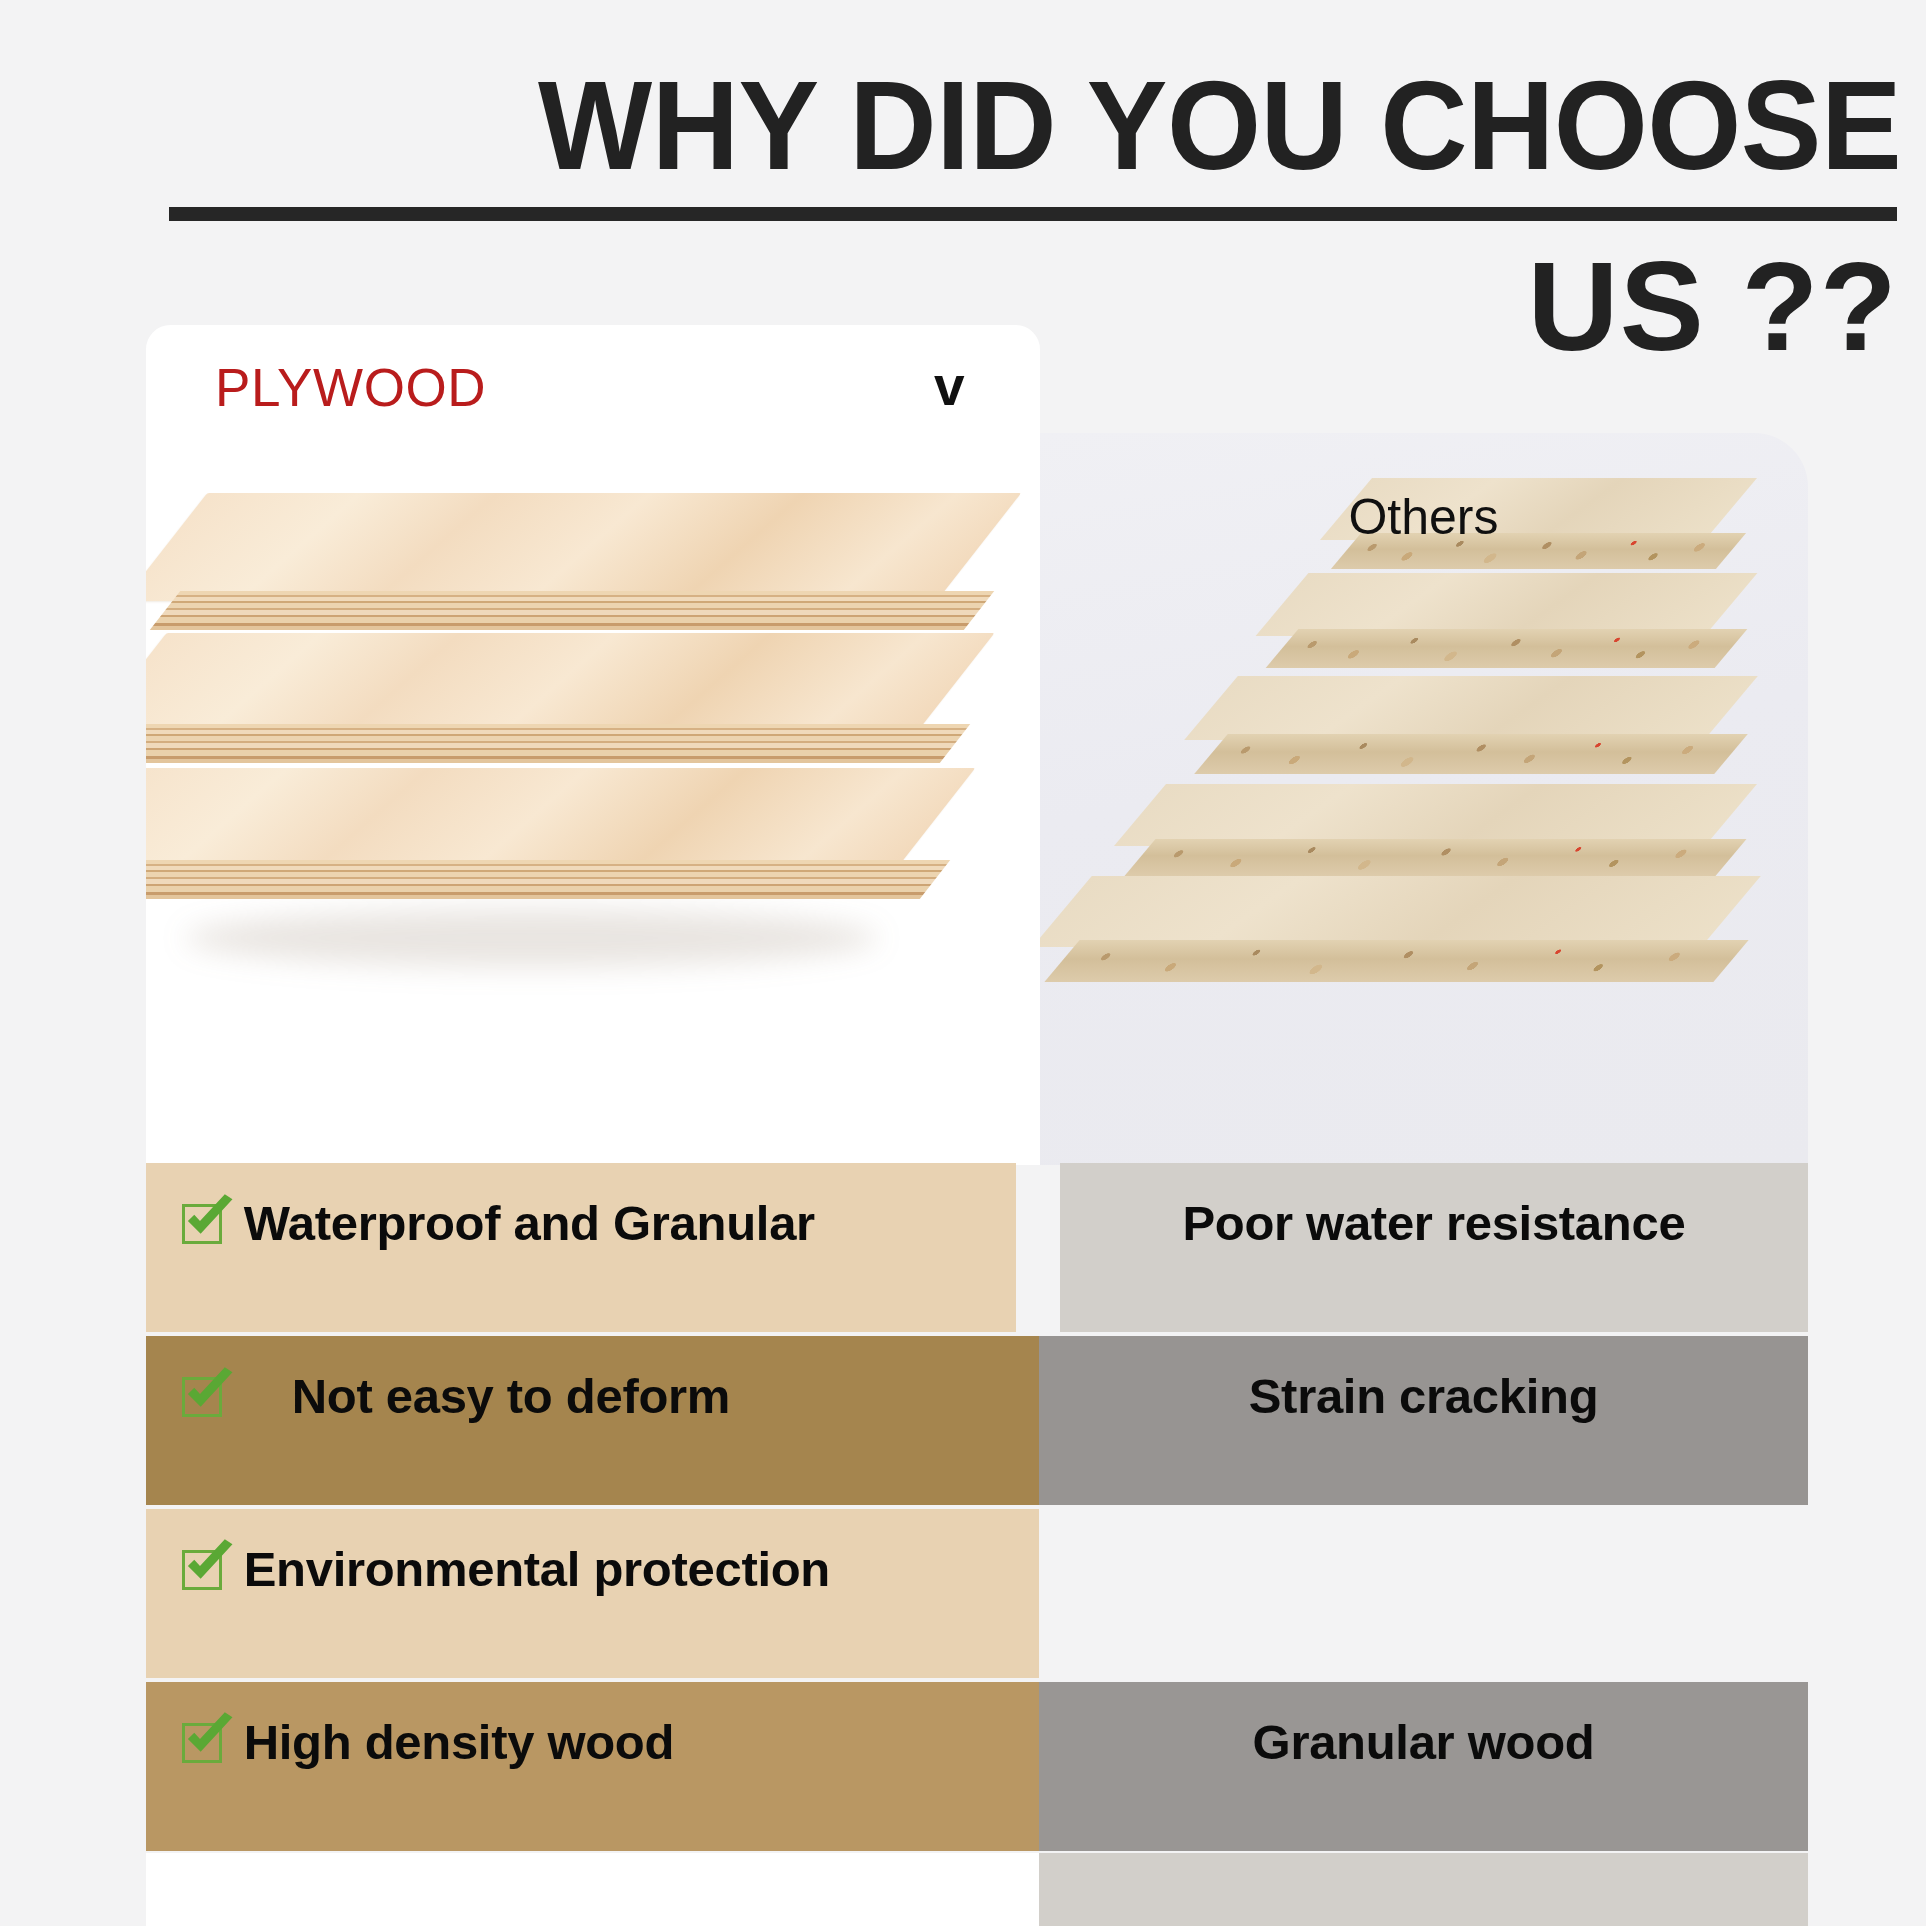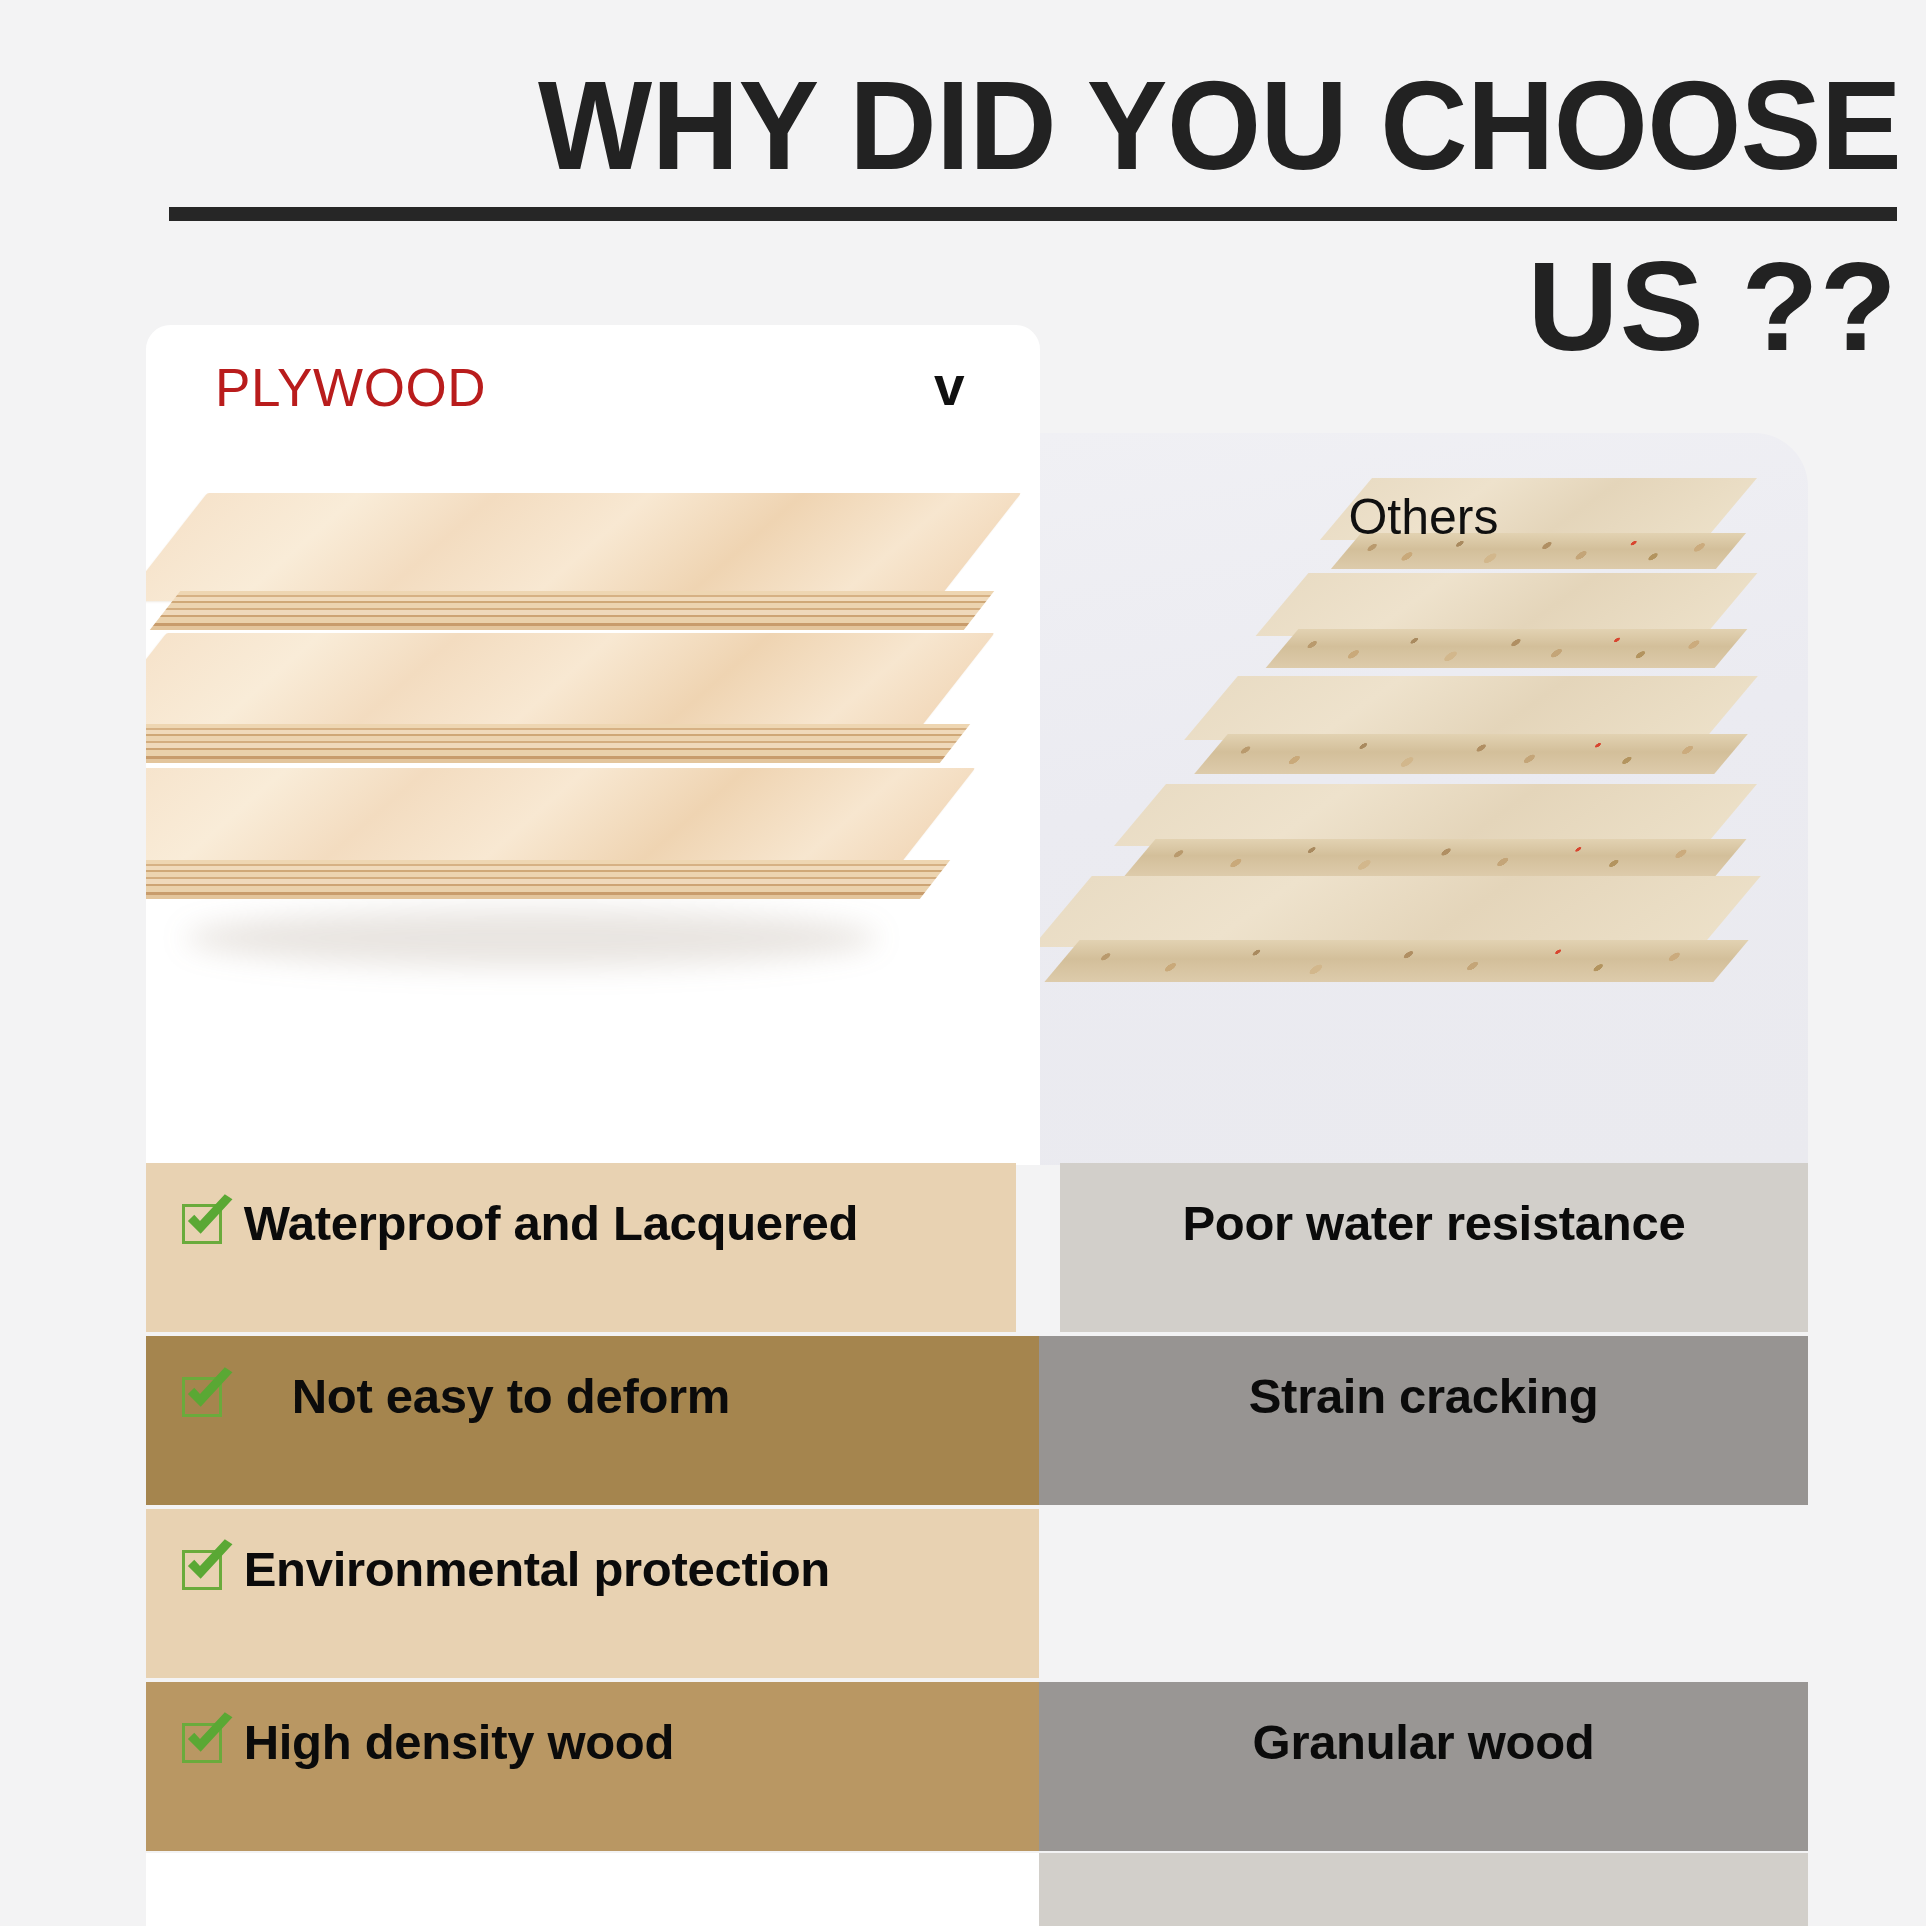--- a/index.html
+++ b/index.html
@@ -340,21 +340,21 @@
   <div class="table-wrap">
 
     <div class="cmp-row">
       <div class="cmp-cell left" style="background:#e8d2b2;">
         <span class="check-icon">
           <span class="box"></span>
           <svg viewBox="0 0 88 88" aria-hidden="true">
             <path d="M14 44 L34 64 L84 10 L72 2 L33 44 L24 34 Z" fill="#5aa834"></path>
           </svg>
         </span>
-        <span class="cmp-text">Waterproof and Lacquered</span>
+        <span class="cmp-text">Waterproof and Granular</span>
       </div>
       <div class="cmp-cell right" style="background:#d2cfca;margin-left:44px;">
         <span class="cmp-text right-text">Poor water resistance</span>
       </div>
     </div>
 
     <div class="cmp-row">
       <div class="cmp-cell left" style="background:#a5854e;gap:48px;">
         <span class="check-icon">
           <span class="box"></span>

